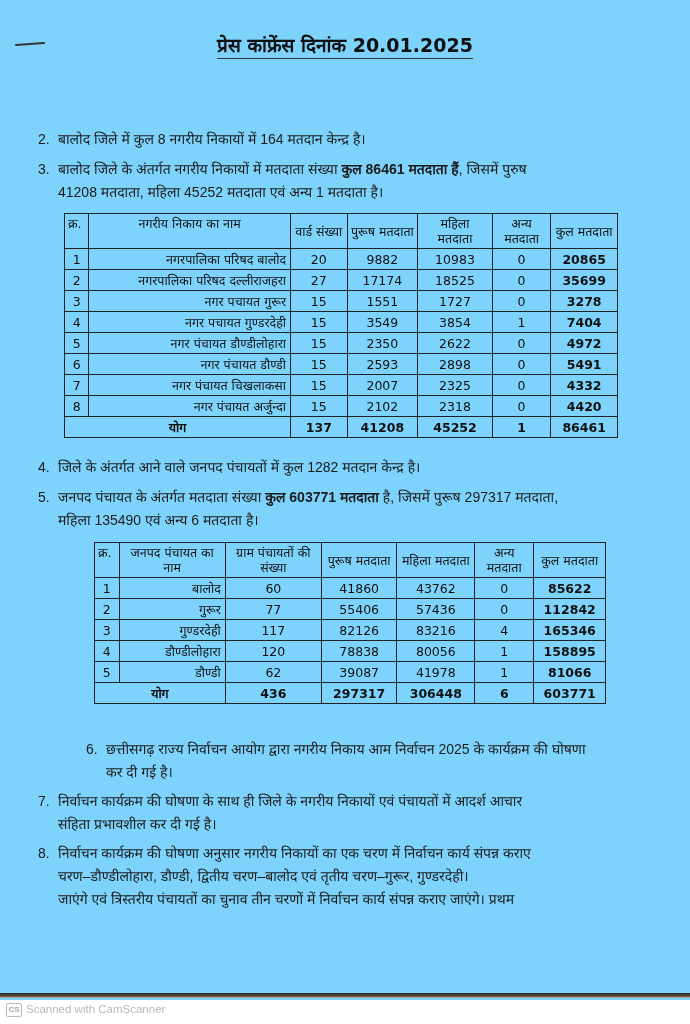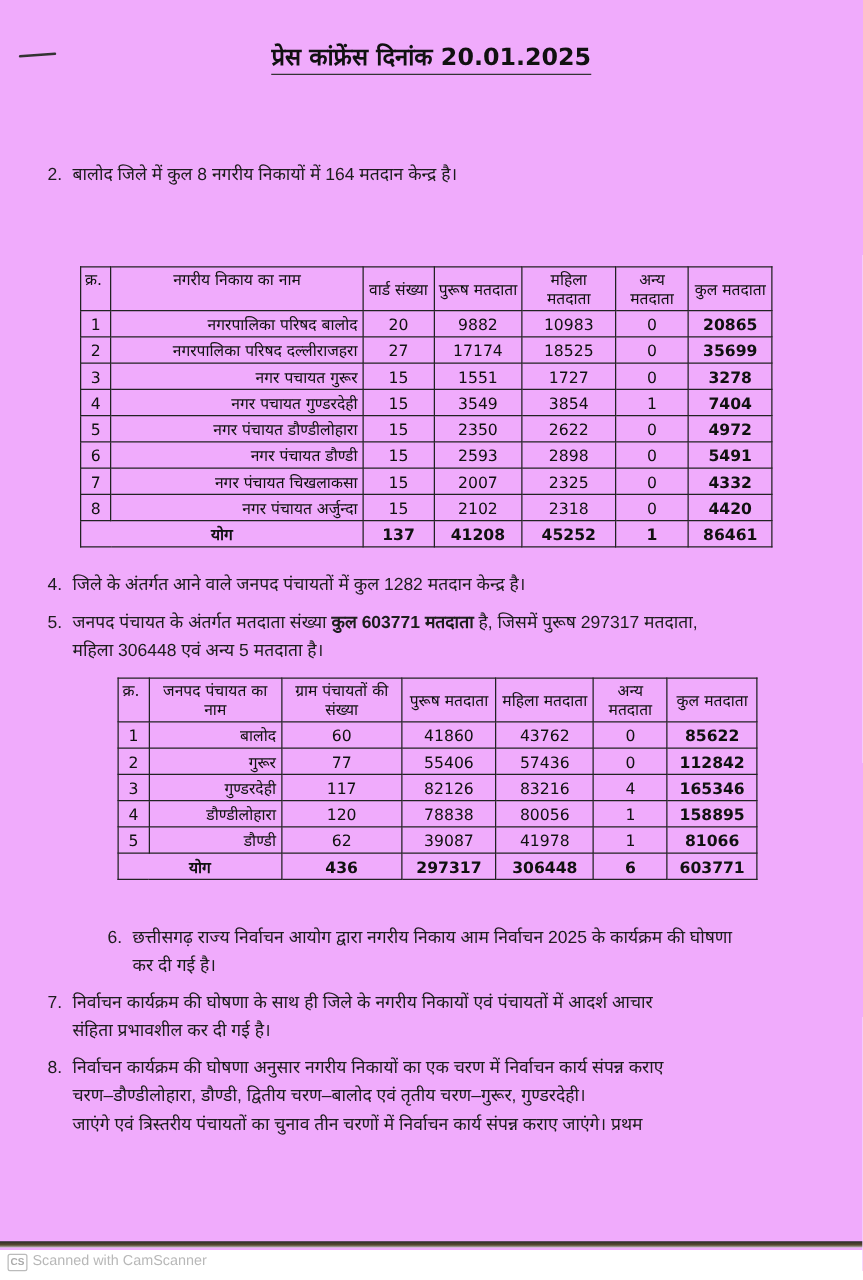--- a/index.html
+++ b/index.html
@@ -2,21 +2,21 @@
 <html><head>
   <meta charset="utf-8">
   <style>
     html, body { margin: 0; padding: 0; }
     body {
       width: 690px; height: 1024px; background: #ffffff; position: relative; overflow: hidden;
       font-family: "DejaVu Sans", sans-serif; color: #1a1a1a;
     }
     .page {
       position: absolute; left: 0; top: 0; width: 690px; height: 1000px;
-      background: #f0abfc;
+      background: #7dd3fc;
     }
     .scan-edge {
       position: absolute; left: 0; top: 993px; width: 690px; height: 5px;
       background: linear-gradient(#2a2a2a, #5a4a30 60%, #bbb);
     }
     .pen-mark {
       position: absolute; left: 15px; top: 43px; width: 30px; height: 2px;
       background: #333; transform: rotate(-4deg); border-radius: 1px;
     }
     .title {
@@ -58,20 +58,24 @@
 
   <div class="title">
     <span>प्रेस कांफ्रेंस दिनांक 20.01.2025</span>
   </div>
 
 
   <div class="para" style="top:128px;">
     <span class="num">2.</span><span class="txt">बालोद जिले में कुल 8 नगरीय निकायों में 164 मतदान केन्द्र है।</span>
   </div>
 
+  <div class="para" style="top:158px;">
+    <span class="num">3.</span><span class="txt">बालोद जिले के अंतर्गत नगरीय निकायों में मतदाता संख्या </span><b>कुल 86461 मतदाता हैं</b><span>, जिसमें पुरुष</span>
+    <span class="cont">41208 मतदाता, महिला 45252 मतदाता एवं अन्य 1 मतदाता है।</span>
+  </div>
 
   <table style="left:64px; top:213px; width:554px;">
     <colgroup>
       <col style="width:24px">
         <col style="width:200px">
         <col style="width:56px">
         <col style="width:70px">
         <col style="width:74px">
         <col style="width:58px">
         <col style="width:66px">
@@ -170,21 +174,21 @@
         </tr>
       </tbody>
   </table>
 
   <div class="para" style="top:456px;">
     <span class="num">4.</span><span class="txt">जिले के अंतर्गत आने वाले जनपद पंचायतों में कुल 1282 मतदान केन्द्र है।</span>
   </div>
 
   <div class="para" style="top:486px;">
     <span class="num">5.</span><span class="txt">जनपद पंचायत के अंतर्गत मतदाता संख्या </span><b>कुल 603771 मतदाता</b><span> है, जिसमें पुरूष 297317 मतदाता,</span>
-    <span class="cont">महिला 306448 एवं अन्य 5 मतदाता है।</span>
+    <span class="cont">महिला 135490 एवं अन्य 6 मतदाता है।</span>
   </div>
 
   <table style="left:94px; top:542px; width:512px;">
     <colgroup>
       <col style="width:24px">
         <col style="width:104px">
         <col style="width:94px">
         <col style="width:74px">
         <col style="width:76px">
         <col style="width:58px">

